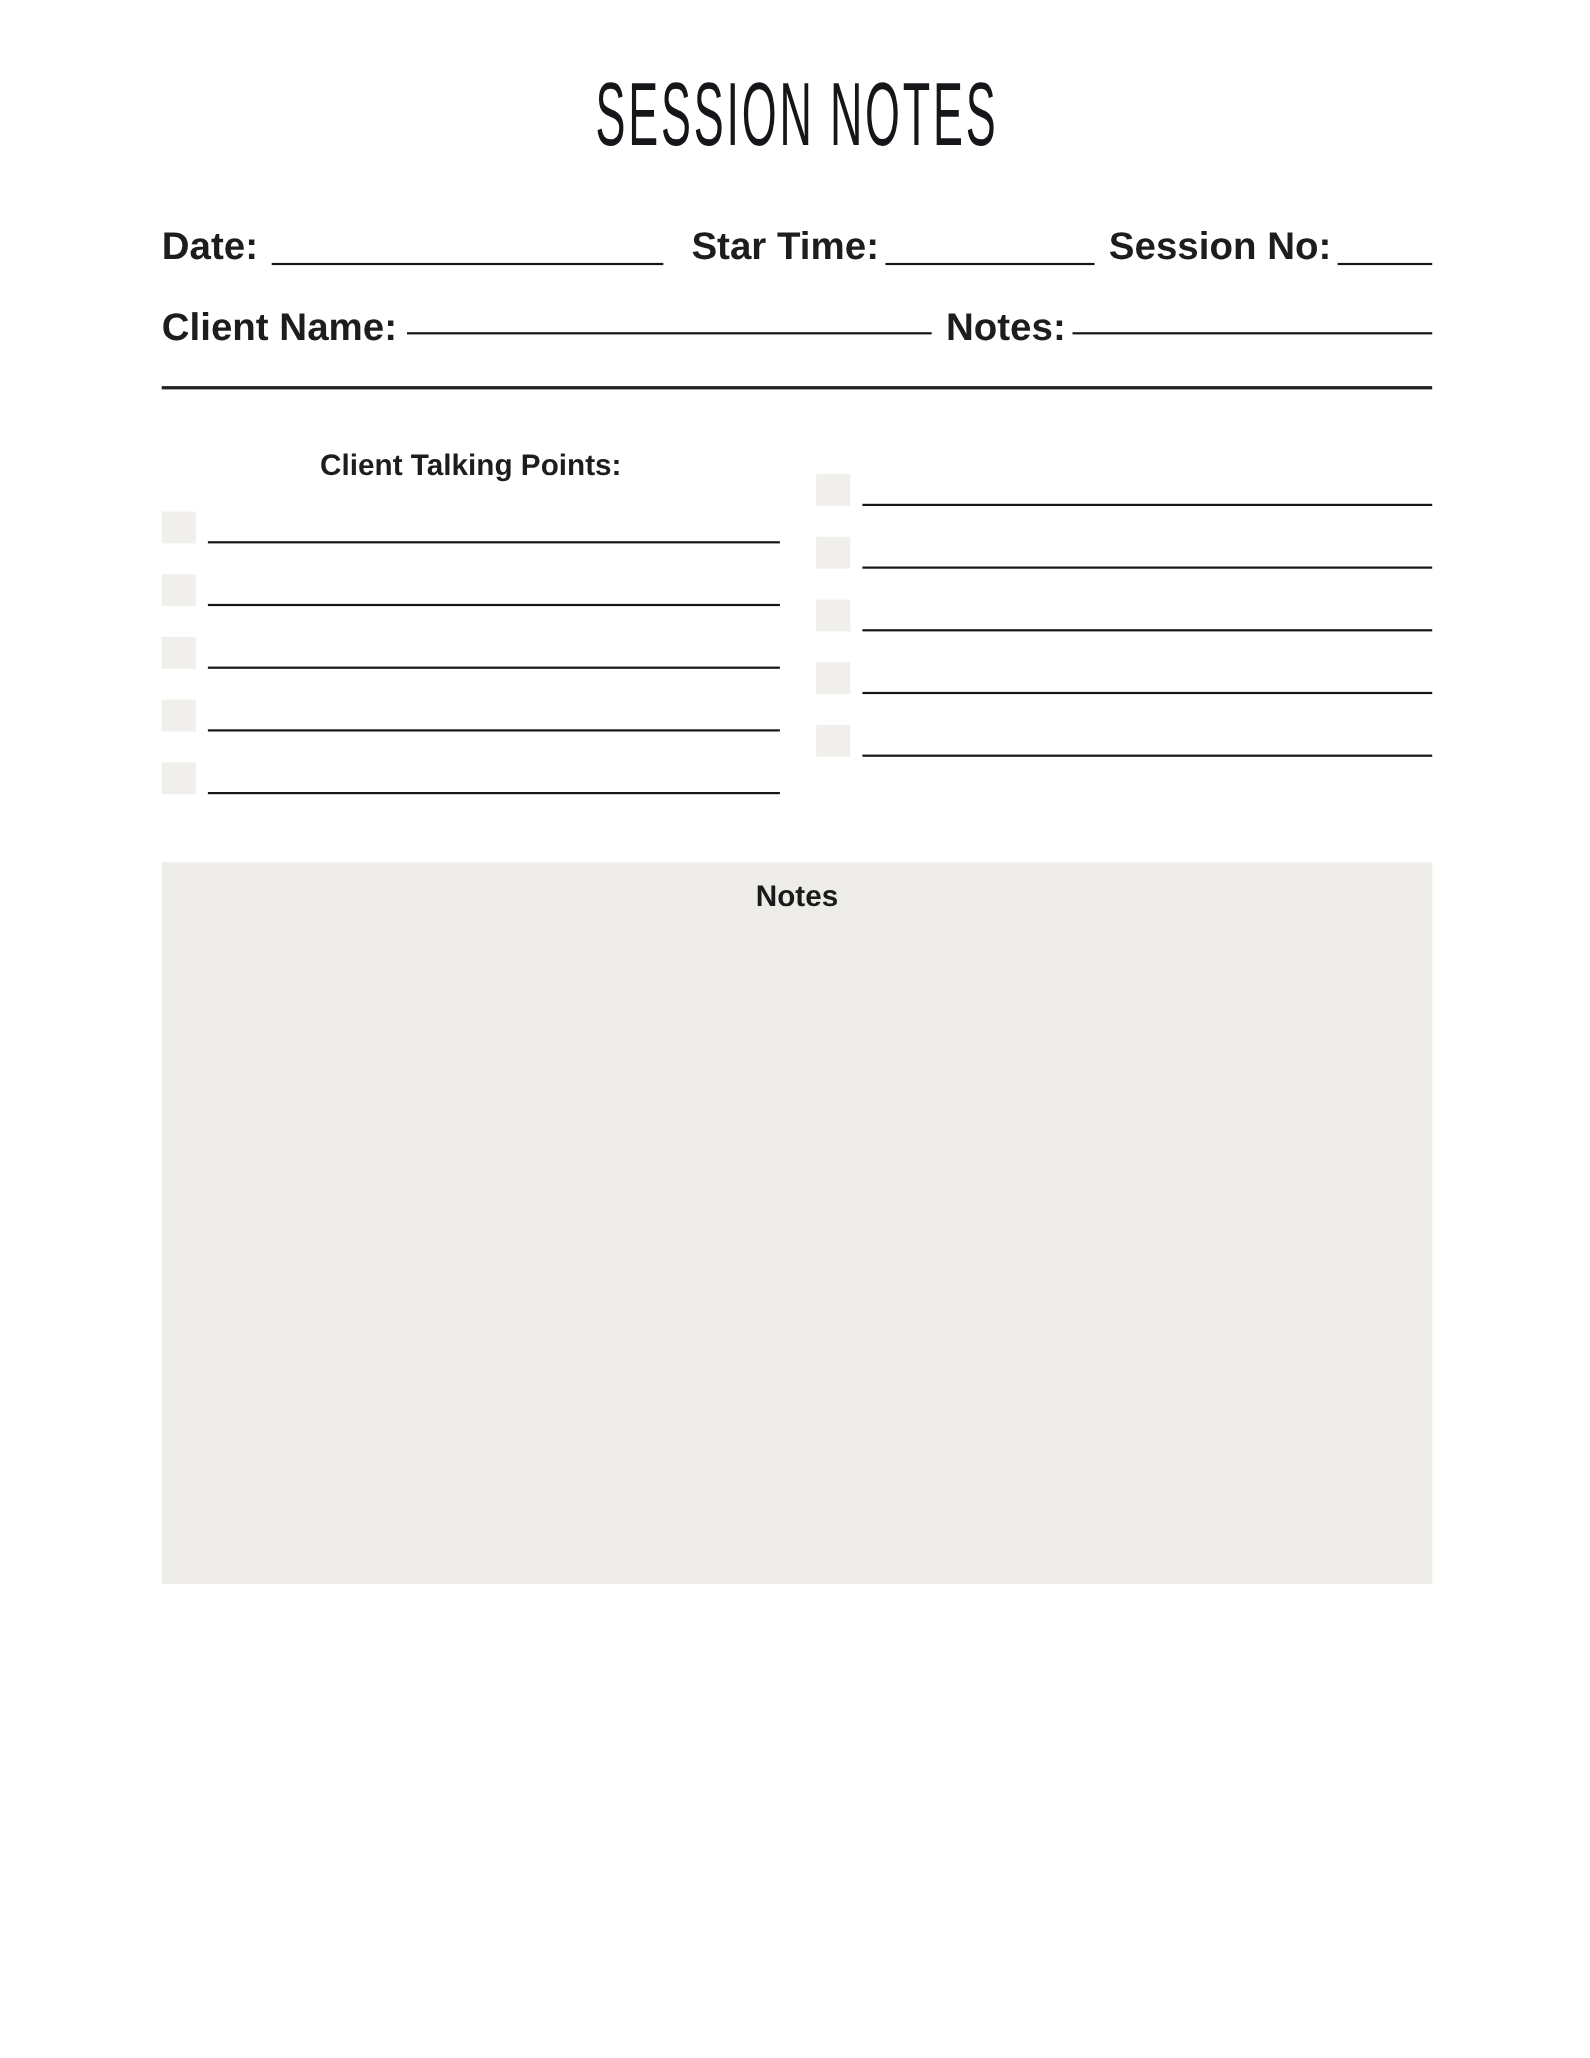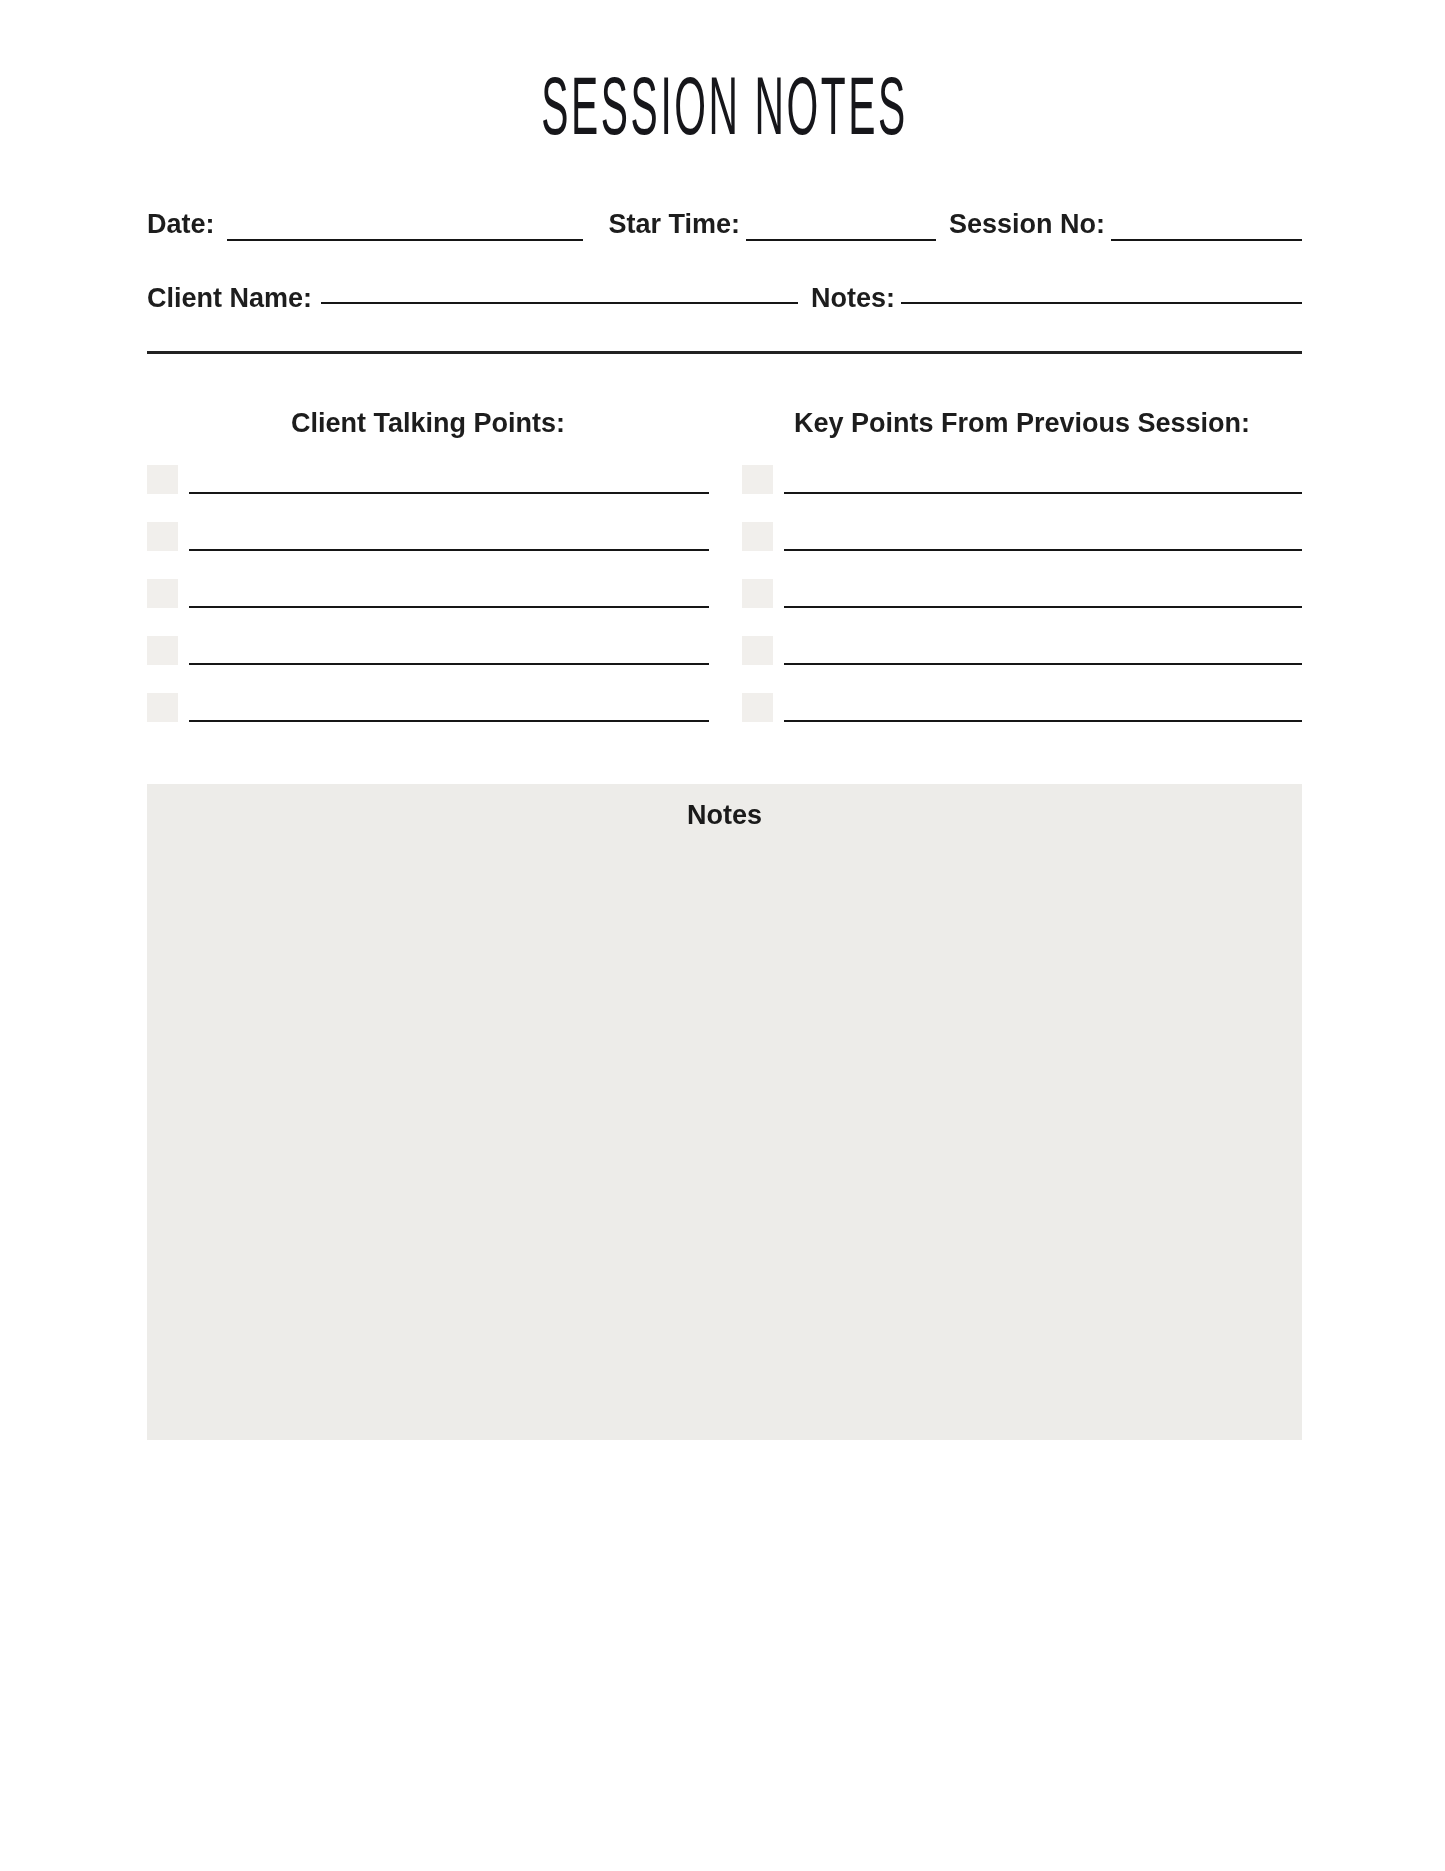--- a/index.html
+++ b/index.html
@@ -21,21 +21,21 @@
   .title-wrap h1 {
     font-size:48px; font-weight:400; letter-spacing:3px;
     color:#16161a; white-space:nowrap;
     transform:scale(0.85,1.70);
     transform-origin:center center;
   }
 
   
   .field-row {
     display:flex; align-items:flex-end;
-    height:34px; font-size:27px; font-weight:700;
+    height:34px; font-size:35px; font-weight:700;
     line-height:34px; color:#1d1d1d;
   }
   .row1 { margin-top:55px; }
   .row2 { margin-top:40px;align-items:center; }
   .fill-line {
     display:inline-block; height:12px;
     border-bottom:2px solid #161616;
   }
   .w-date   { width:356px; margin-left:12px; margin-right:26px; }
   .w-star   { width:190px; margin-left:6px;  margin-right:13px; }
@@ -136,21 +136,20 @@
           </div>
 
           <div class="check-row">
             <span class="checkbox"></span>
             <span class="line"></span>
           </div>
         </div>
     </section>
 
     <section class="col right">
-      <h2>Key Points From Previous Session:</h2>
       <div class="list">
 
           <div class="check-row">
             <span class="checkbox"></span>
             <span class="line"></span>
           </div>
 
           <div class="check-row">
             <span class="checkbox"></span>
             <span class="line"></span>

